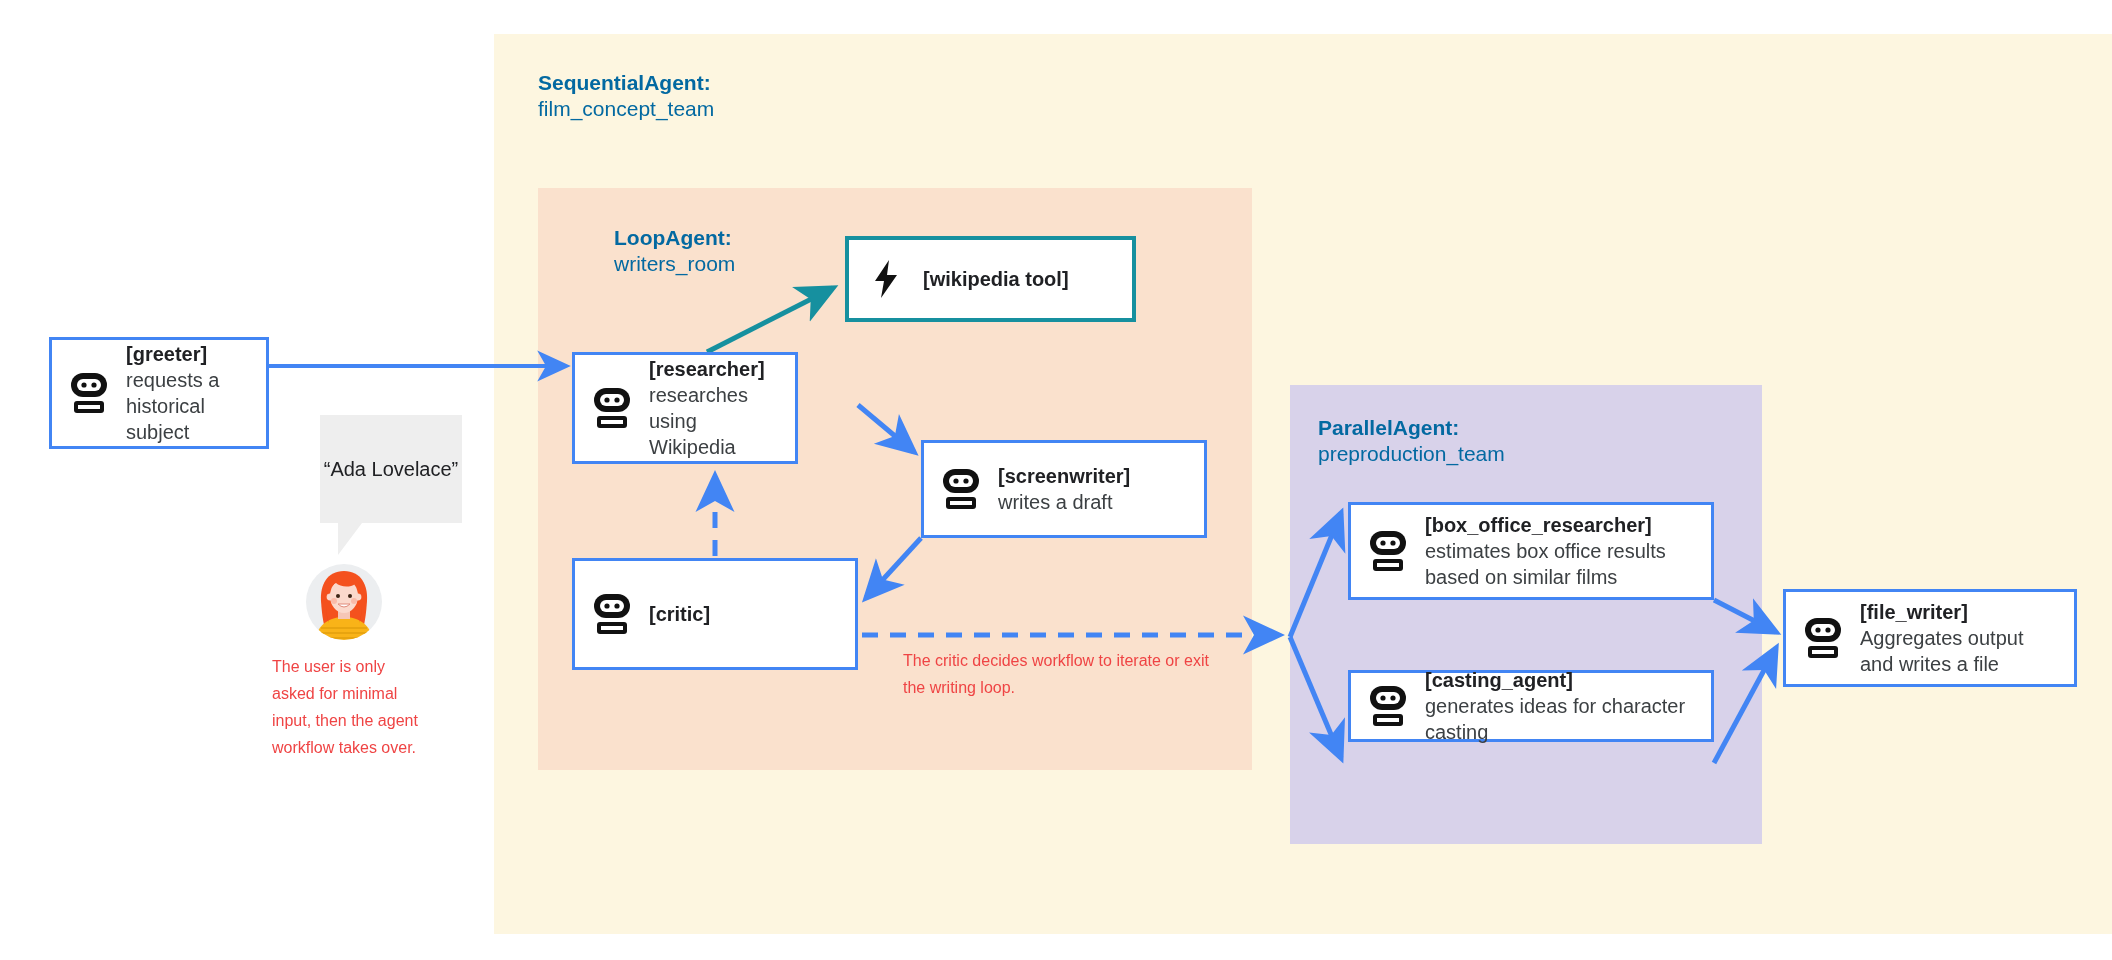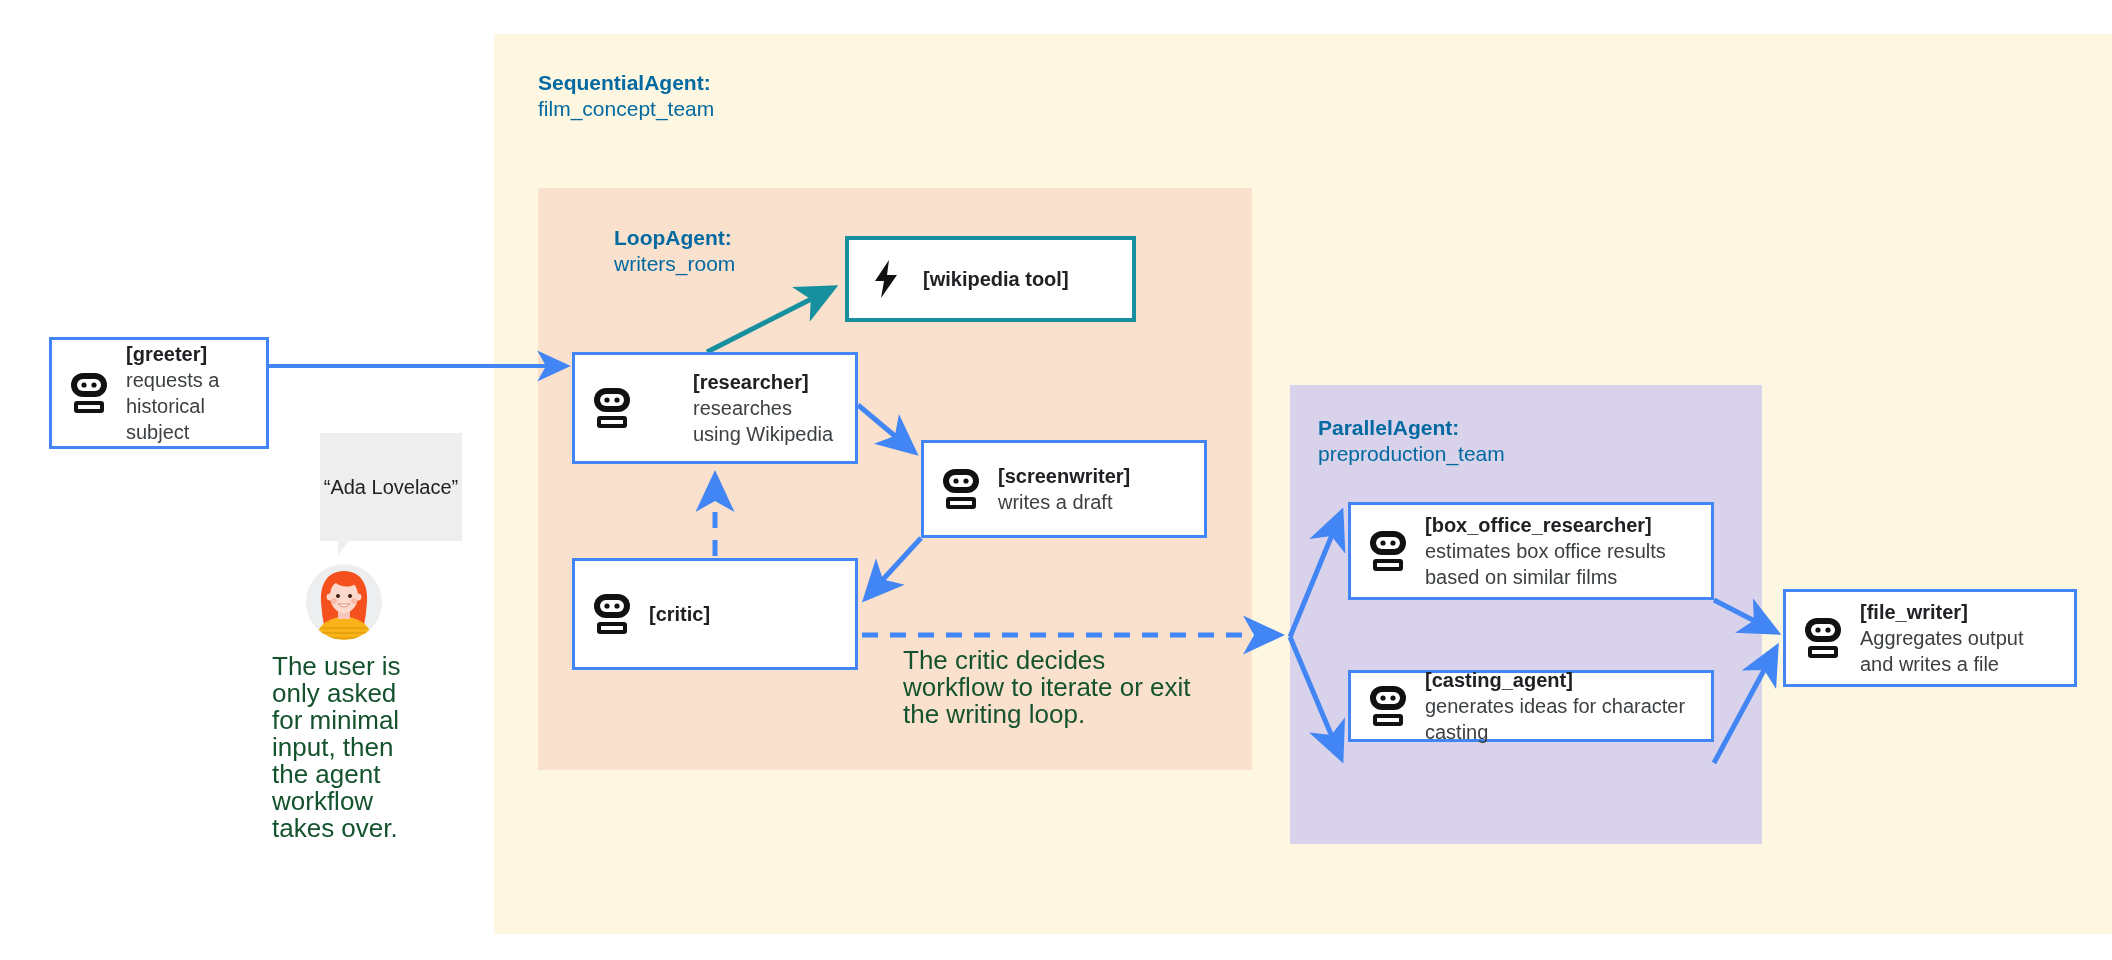--- a/index.html
+++ b/index.html
@@ -91,21 +91,21 @@
   .node .ntitle {
     font-weight: bold;
     color: #202124;
     display: block;
   }
   .node .ndesc { display: block; }
 
   
   #node-greeter        { left: 49px;  top: 337px; width: 220px; height: 112px; }
   #node-wikipedia      { left: 845px; top: 236px; width: 291px; height: 86px;  }
-  #node-researcher     { left: 572px; top: 352px; width: 286px; height: 112px; gap: 44px; }
+  #node-researcher     { left: 572px; top: 352px; width: 226px; height: 112px; }
   #node-screenwriter   { left: 921px; top: 440px; width: 286px; height: 98px;  }
   #node-critic         { left: 572px; top: 558px; width: 286px; height: 112px; }
   #node-boxoffice      { left: 1348px;top: 502px; width: 366px; height: 98px;  }
   #node-casting        { left: 1348px;top: 670px; width: 366px; height: 72px;  }
   #node-filewriter     { left: 1783px;top: 589px; width: 294px; height: 98px;  }
 
   #node-wikipedia .ntext { font-weight: bold; color: #202124; font-size: 20px; }
 
   
   #speech-bubble {
@@ -114,44 +114,43 @@
     width: 142px; height: 108px;
     background: #eeeeee;
     box-sizing: border-box;
     display: flex;
     align-items: center;
     justify-content: center;
     text-align: center;
     font-size: 20px;
     line-height: 27px;
     color: #202124;
-    margin-top: 18px;
   }
   #speech-tail {
     position: absolute;
     left: 338px; top: 523px;
     width: 0; height: 0;
     border-left: 0 solid transparent;
     border-right: 24px solid transparent;
     border-top: 32px solid #eeeeee;
   }
 
   
   #avatar {
     position: absolute;
     left: 305px; top: 563px;
     width: 78px; height: 78px;
   }
 
   
   .caption {
     position: absolute;
-    font-size: 26px;
+    font-size: 16px;
     line-height: 27px;
-    color: #14532d;
+    color: #ef4444;
   }
   #user-caption   { left: 272px; top: 653px; width: 160px; }
   #critic-caption { left: 903px; top: 647px; width: 310px; }
 
   
   #arrows {
     position: absolute;
     left: 0; top: 0;
     width: 2112px; height: 960px;
     pointer-events: none;

